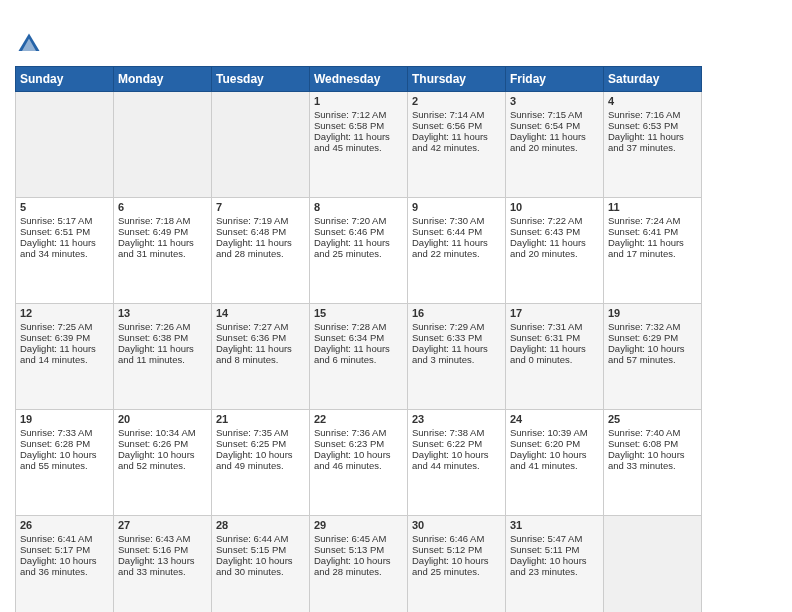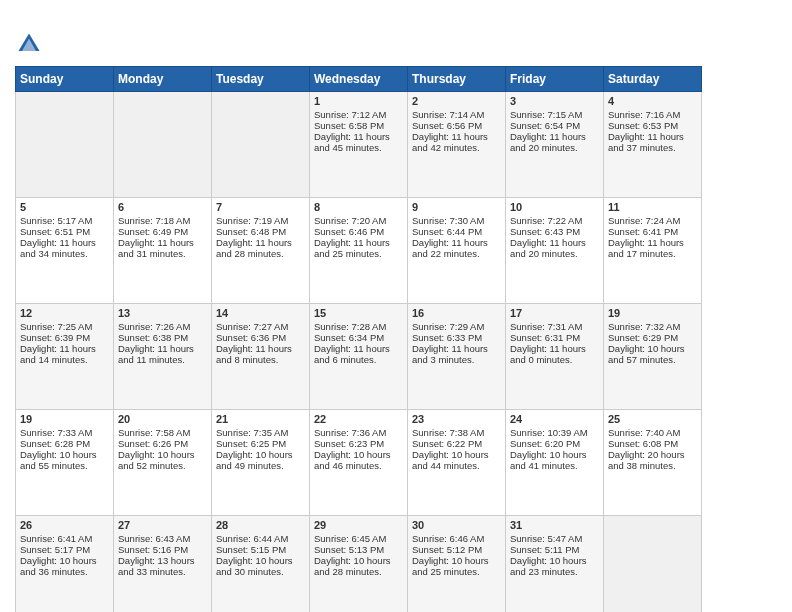--- a/index.html
+++ b/index.html
@@ -249,21 +249,21 @@
         </tr>
         <tr>
           <td>
             <span class="day-num">19</span>
             <div>Sunrise: 7:33 AM</div>
             <div>Sunset: 6:28 PM</div>
             <div>Daylight: 10 hours and 55 minutes.</div>
           </td>
           <td>
             <span class="day-num">20</span>
-            <div>Sunrise: 7:58 AM</div>
+            <div>Sunrise: 10:34 AM</div>
             <div>Sunset: 6:26 PM</div>
             <div>Daylight: 10 hours and 52 minutes.</div>
           </td>
           <td>
             <span class="day-num">21</span>
             <div>Sunrise: 7:35 AM</div>
             <div>Sunset: 6:25 PM</div>
             <div>Daylight: 10 hours and 49 minutes.</div>
           </td>
           <td>
@@ -281,21 +281,21 @@
           <td>
             <span class="day-num">24</span>
             <div>Sunrise: 10:39 AM</div>
             <div>Sunset: 6:20 PM</div>
             <div>Daylight: 10 hours and 41 minutes.</div>
           </td>
           <td>
             <span class="day-num">25</span>
             <div>Sunrise: 7:40 AM</div>
             <div>Sunset: 6:08 PM</div>
-            <div>Daylight: 20 hours and 38 minutes.</div>
+            <div>Daylight: 10 hours and 33 minutes.</div>
           </td>
         </tr>
         <tr>
           <td>
             <span class="day-num">26</span>
             <div>Sunrise: 6:41 AM</div>
             <div>Sunset: 5:17 PM</div>
             <div>Daylight: 10 hours and 36 minutes.</div>
           </td>
           <td>

